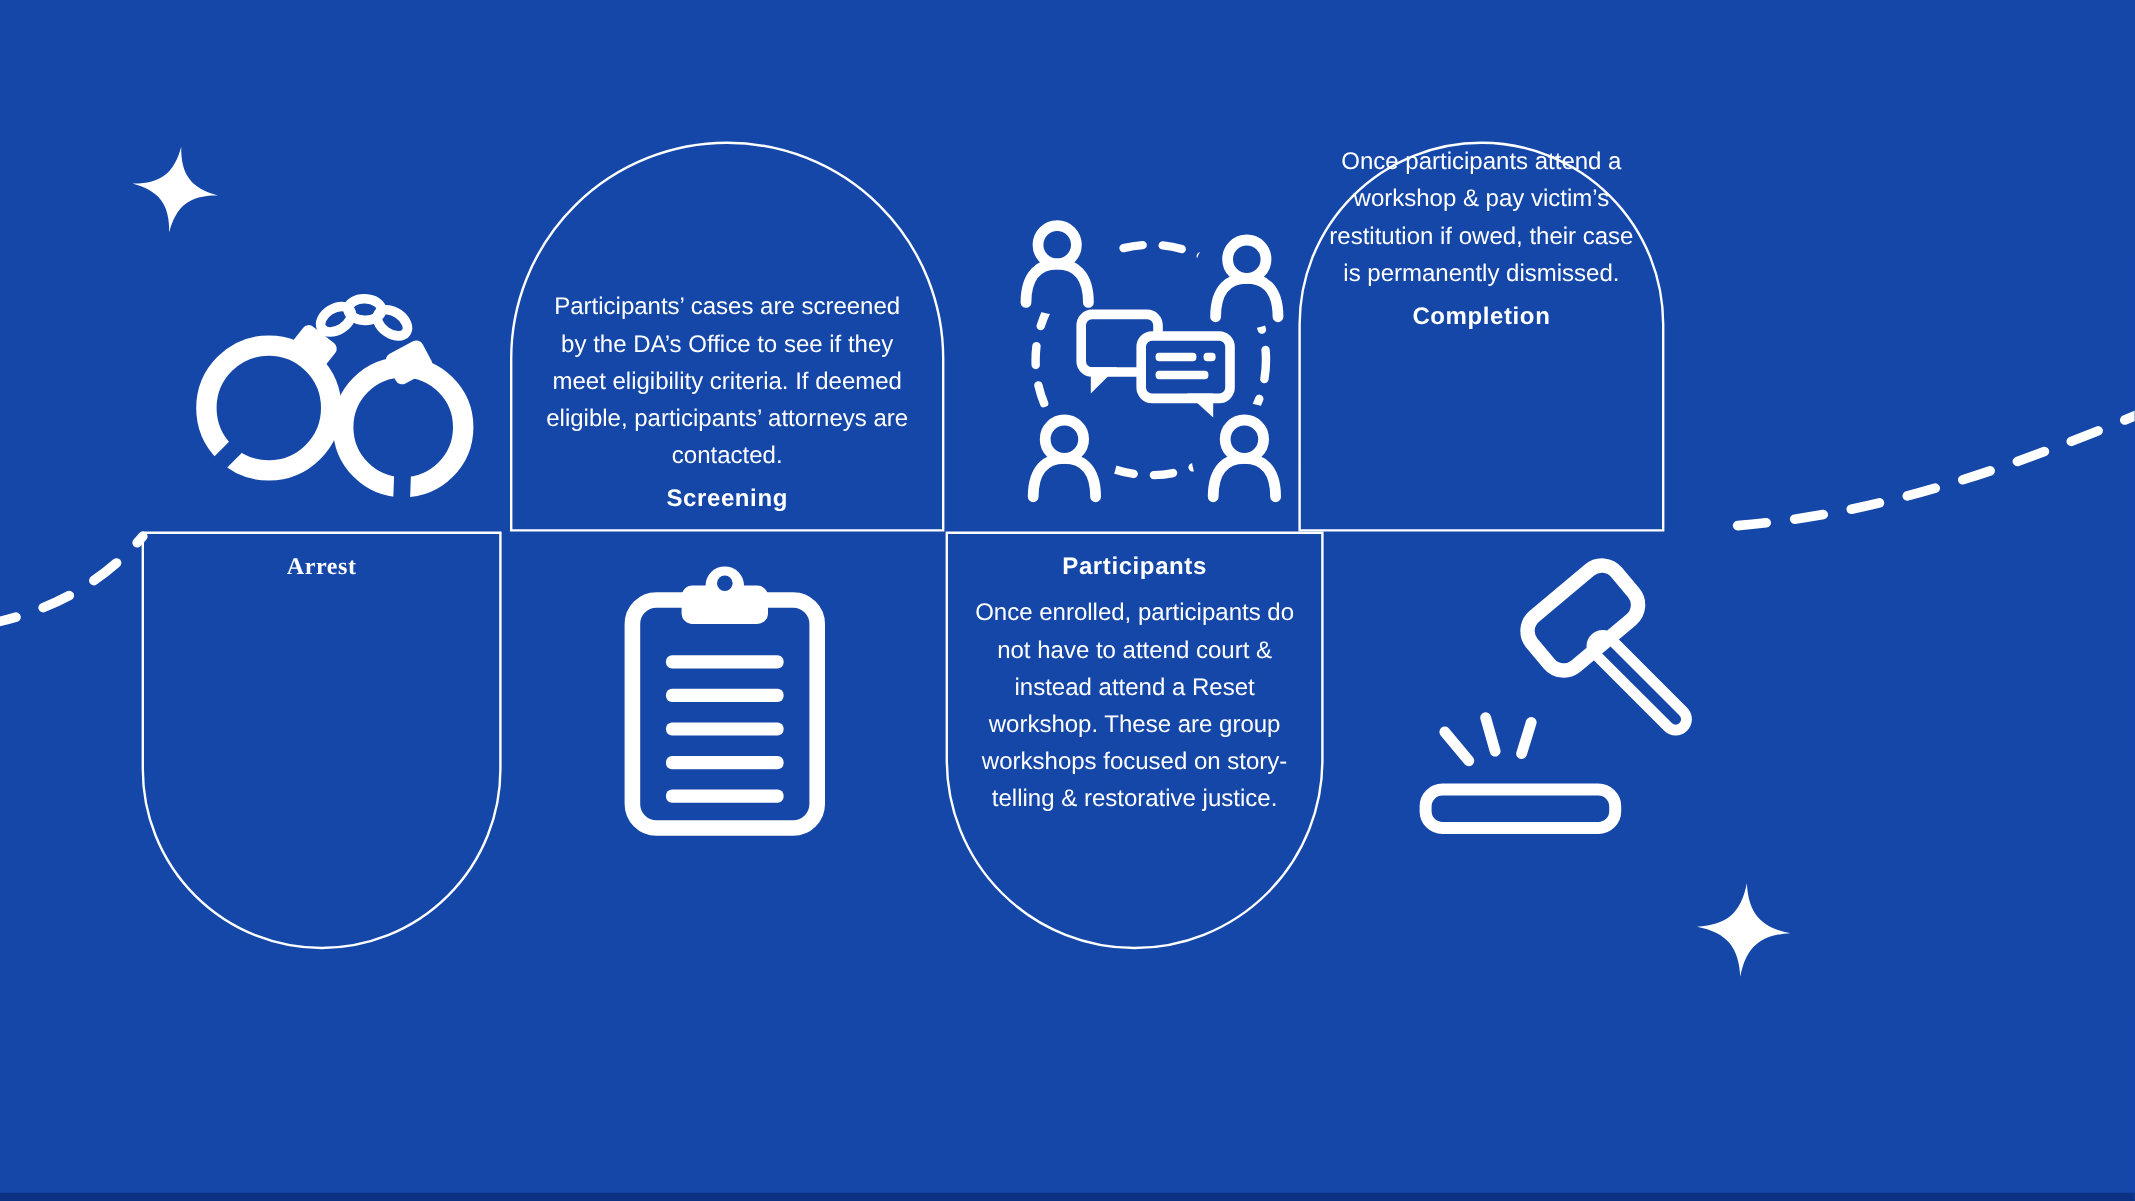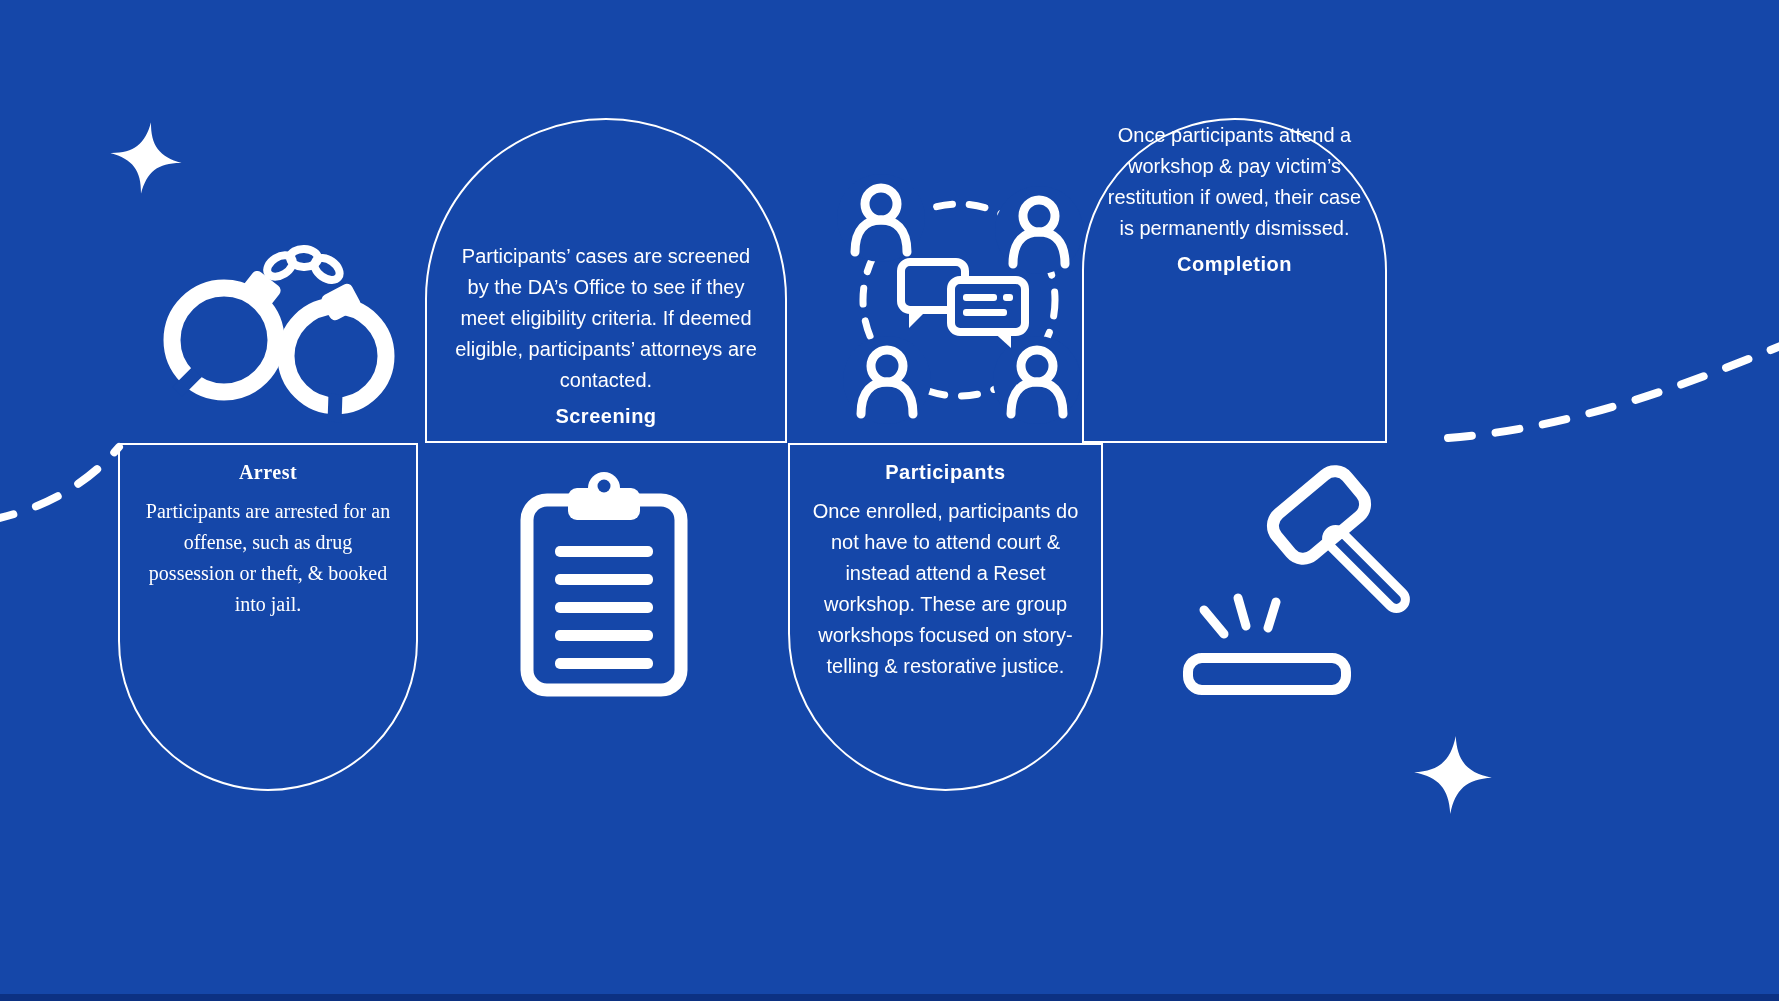--- a/index.html
+++ b/index.html
@@ -116,21 +116,20 @@
       <rect x="22" y="172" width="14" height="28" fill="#1547A9" transform="rotate(45 29 186)"></rect>
 
       <circle cx="178" cy="160" r="50" fill="none" stroke="#FFFFFF" stroke-width="17"></circle>
       <rect x="166" y="92" width="34" height="28" rx="6" fill="#FFFFFF" transform="rotate(-28 183 106)"></rect>
       <rect x="170" y="198" width="14" height="28" fill="#1547A9" transform="rotate(2 177 212)"></rect>
     </svg>
   </div>
 
   <div class="capsule card-arrest">
     <div class="stage-heading">Arrest</div>
-    <div class="stage-text">Participants are arrested for an offense, such as drug possession or theft, &amp; booked into jail.</div>
   </div>
 
   <div class="capsule card-screening">
     <div class="stage-text">Participants’ cases are screened by the DA’s Office to see if they meet eligibility criteria. If deemed eligible, participants’ attorneys are contacted.</div>
     <div class="stage-heading">Screening</div>
   </div>
 
   <div class="icon icon-clipboard">
     <svg viewBox="0 0 172 238">
       <rect x="9" y="38" width="154" height="190" rx="20" fill="none" stroke="#FFFFFF" stroke-width="13"></rect>

